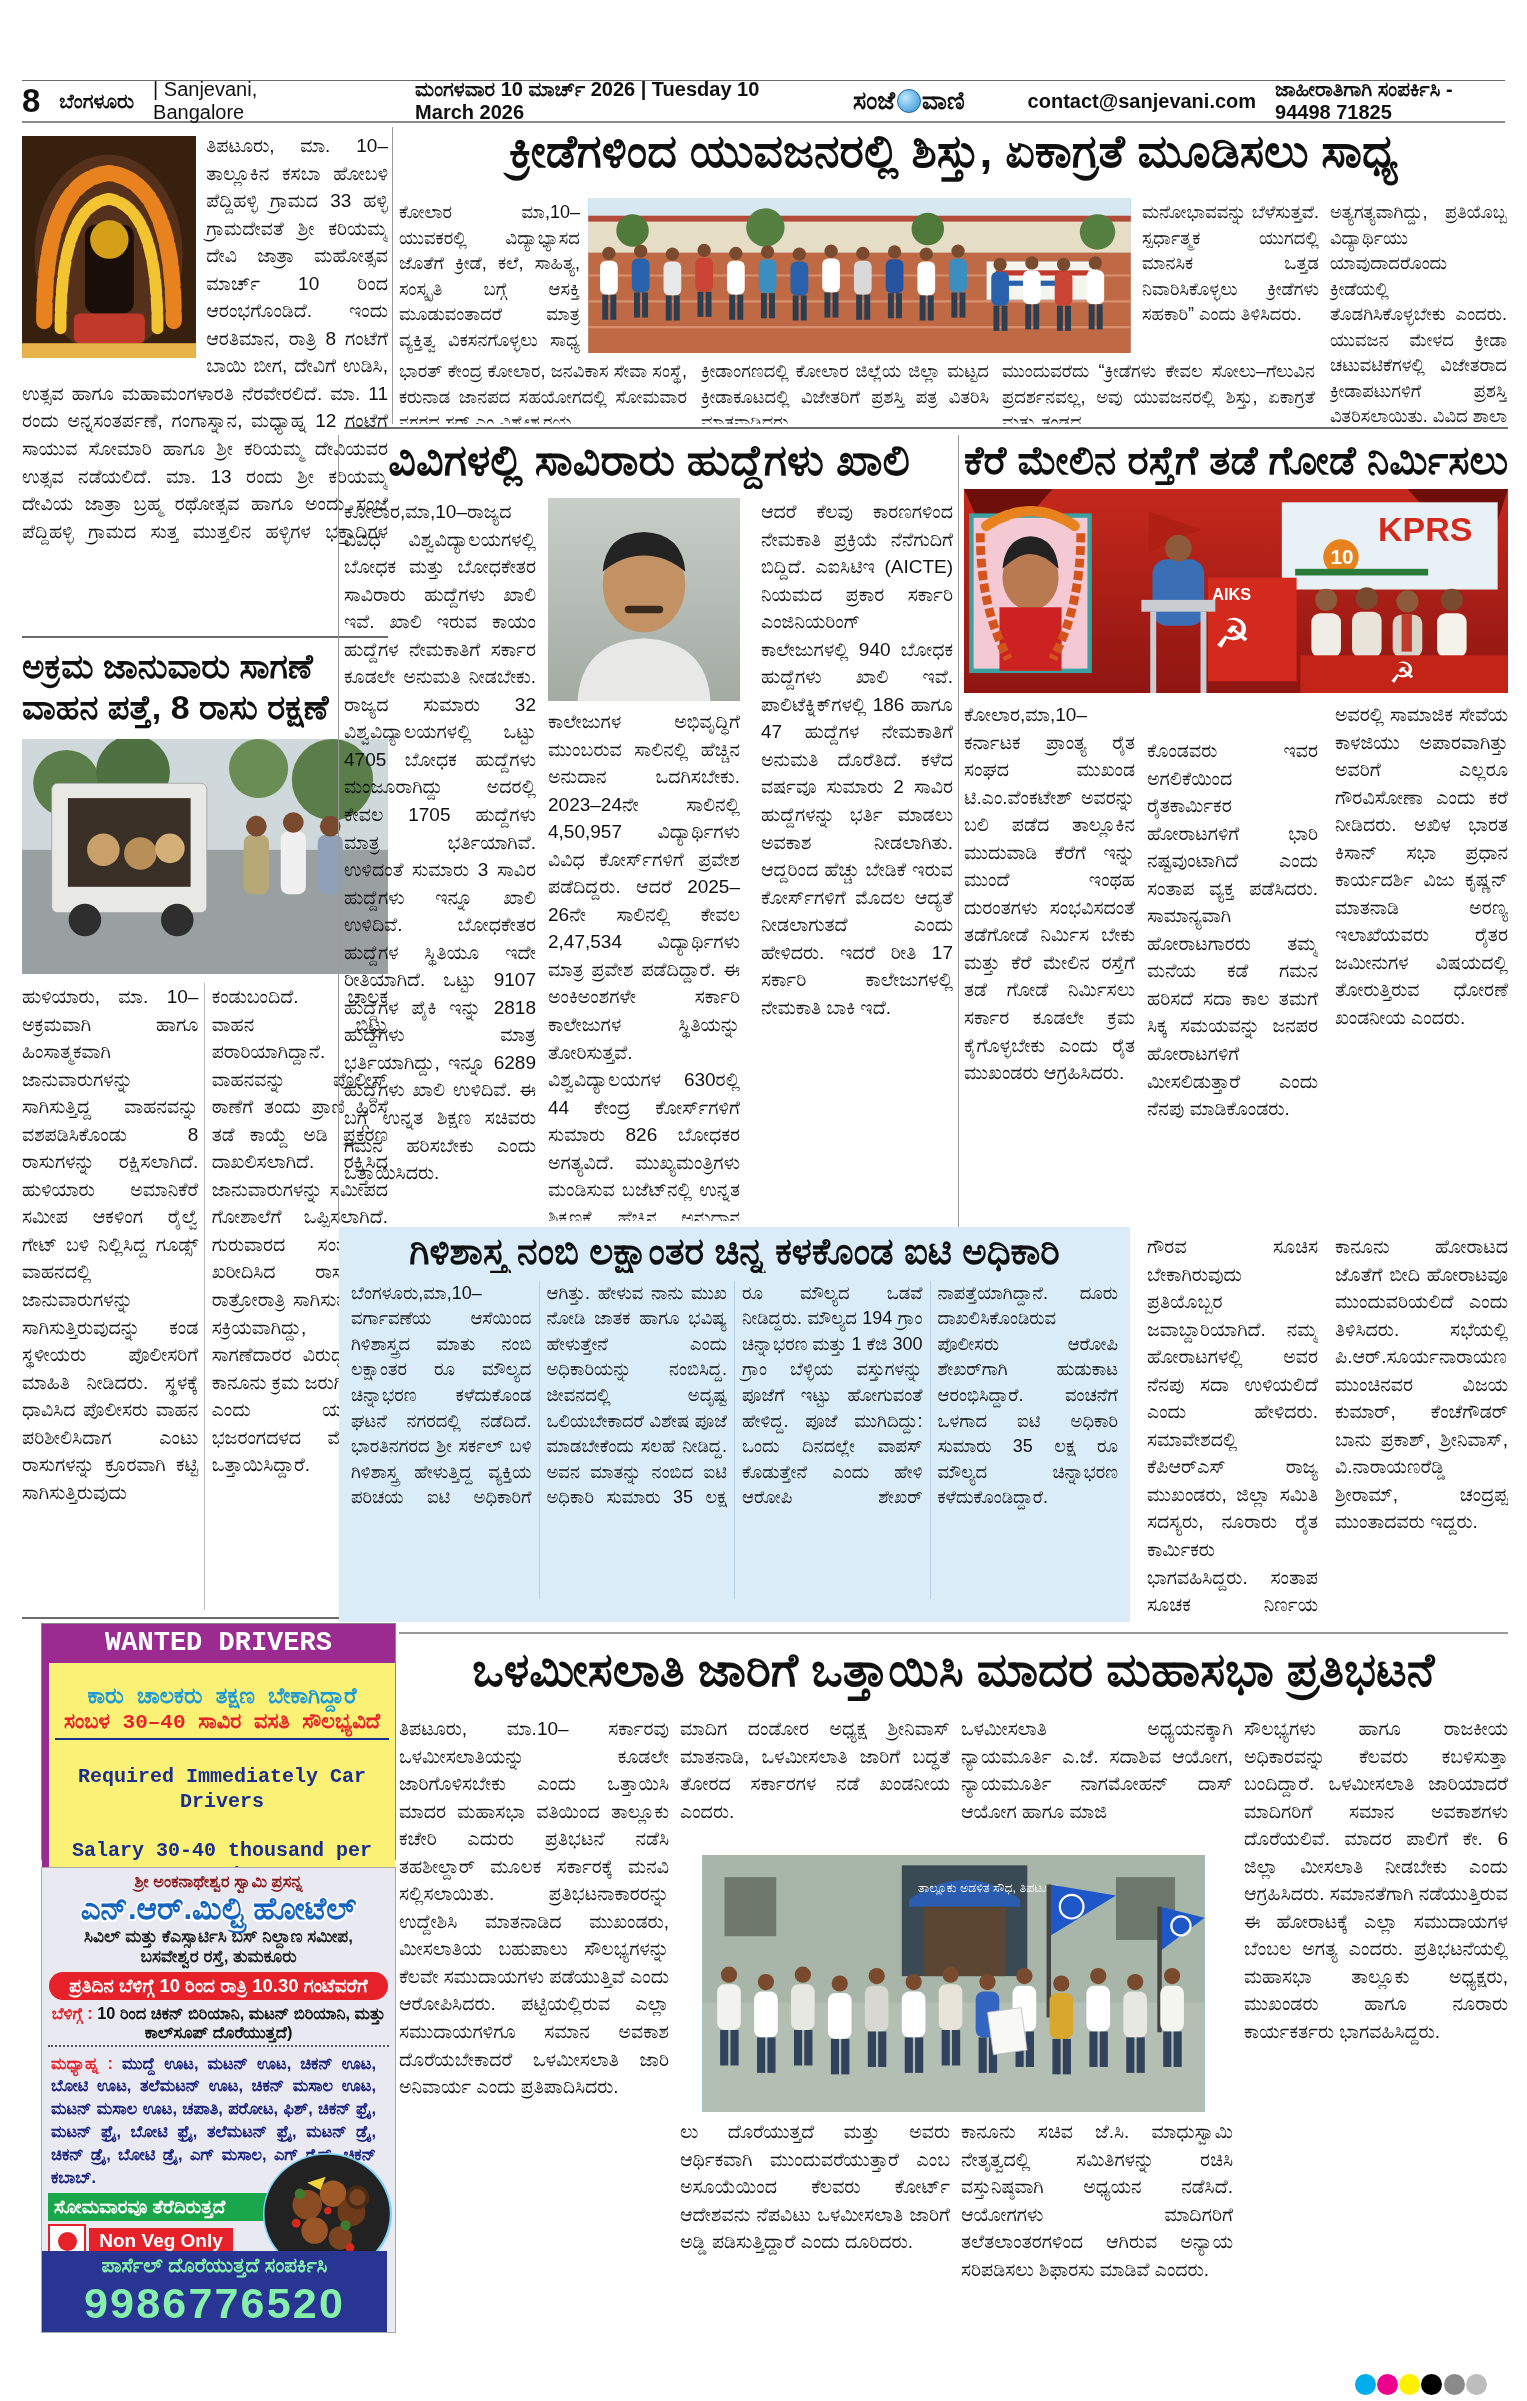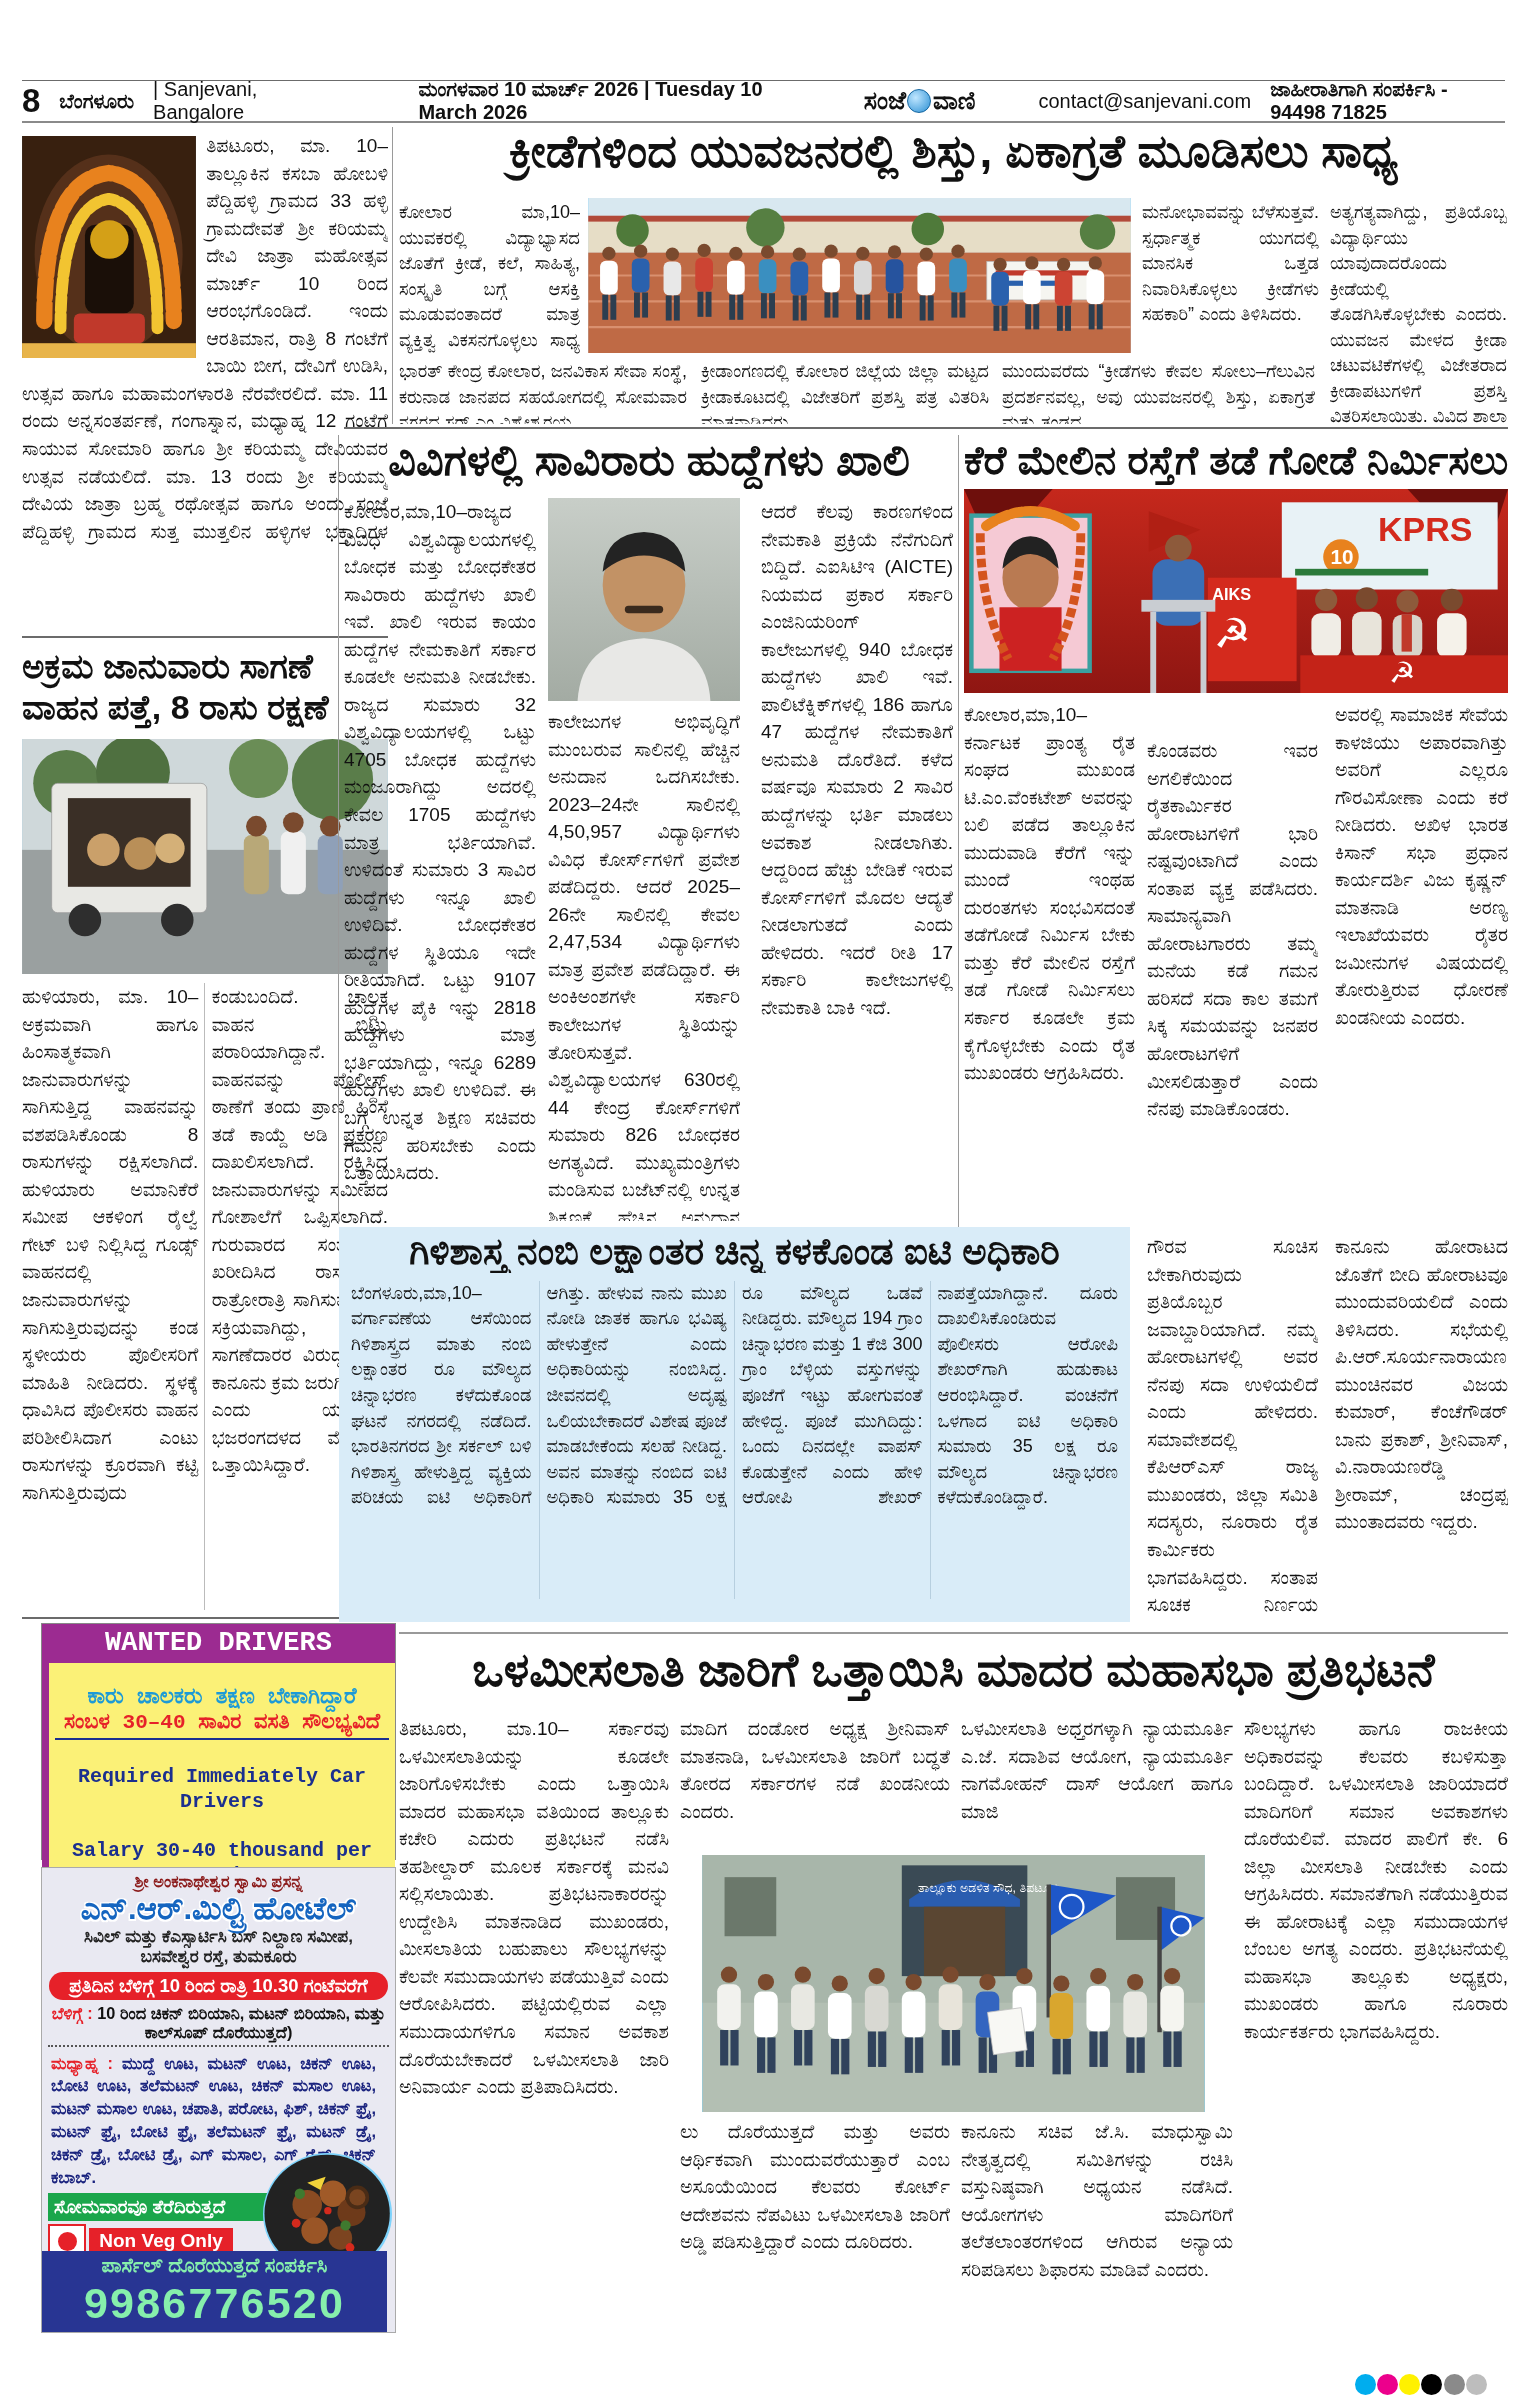--- a/index.html
+++ b/index.html
@@ -74,21 +74,21 @@
 <div id="header" class="abs">
   <span id="page-num">8</span>
   <span>ಬೆಂಗಳೂರು</span>
   <span style="font-weight:normal;">| Sanjevani, Bangalore</span>
   <span style="margin-left:89px;">ಮಂಗಳವಾರ 10 ಮಾರ್ಚ್ 2026 | Tuesday 10 March 2026</span>
   <span id="logo" style="margin-left:67px;">
     <span>ಸಂಜೆ</span>
     <span class="globe"></span>
     <span>ವಾಣಿ</span>
   </span>
-  <span style="font-weight:normal;margin-left:44px;">contact@sanjevani.com</span>
+  <span style="font-weight:bold;margin-left:44px;">contact@sanjevani.com</span>
   <span>ಜಾಹೀರಾತಿಗಾಗಿ ಸಂಪರ್ಕಿಸಿ - 94498 71825</span>
 </div>
 
 <div class="abs" style="left:22px;top:126px;width:366px;">
   <div class="jt body-txt" style="height:414px;margin-top:6px;">
     <span class="photo" style="float:left;width:174px;height:222px;margin:4.4px 10.3px 4.4px 0;">
       <svg width="174" height="222" viewBox="0 0 235 300">
         <rect width="235" height="300" fill="#38200f"></rect>
         <ellipse cx="117" cy="160" rx="100" ry="135" fill="#55301a"></ellipse>
         <path d="M30 250 Q30 60 117 50 Q205 60 205 250" fill="none" stroke="#e8821e" stroke-width="22" stroke-dasharray="24 7" stroke-linecap="round"></path>
@@ -339,21 +339,21 @@
     <span>ಮೌಲ್ಯದ 194 ಗ್ರಾಂ ಚಿನ್ನಾಭರಣ ಮತ್ತು 1 ಕೆಜಿ 300 ಗ್ರಾಂ ಬೆಳ್ಳಿಯ ವಸ್ತುಗಳನ್ನು ಪೂಜೆಗೆ ಇಟ್ಟು ಹೋಗುವಂತೆ ಹೇಳಿದ್ದ. ಪೂಜೆ ಮುಗಿದಿದ್ದು: ಒಂದು ದಿನದಲ್ಲೇ ವಾಪಸ್ ಕೊಡುತ್ತೇನೆ ಎಂದು ಹೇಳಿ ಆರೋಪಿ ಶೇಖರ್ ನಾಪತ್ತೆಯಾಗಿದ್ದಾನೆ.</span>
     <span> </span>
     <span>ದೂರು ದಾಖಲಿಸಿಕೊಂಡಿರುವ ಪೊಲೀಸರು ಆರೋಪಿ ಶೇಖರ್‌ಗಾಗಿ ಹುಡುಕಾಟ ಆರಂಭಿಸಿದ್ದಾರೆ. ವಂಚನೆಗೆ ಒಳಗಾದ ಐಟಿ ಅಧಿಕಾರಿ ಸುಮಾರು 35 ಲಕ್ಷ ರೂ ಮೌಲ್ಯದ ಚಿನ್ನಾಭರಣ ಕಳೆದುಕೊಂಡಿದ್ದಾರೆ.</span>
   </div>
 </div>
 
 <div class="hr" style="left:399px;top:1632px;width:1109px;height:2.2px;background:#999;"></div>
 <div class="abs hl-big" style="left:399px;top:1642px;width:1109px;height:65px;font-size:47px;">ಒಳಮೀಸಲಾತಿ ಜಾರಿಗೆ ಒತ್ತಾಯಿಸಿ ಮಾದರ ಮಹಾಸಭಾ ಪ್ರತಿಭಟನೆ</div>
 <div class="abs jt body-txt" style="left:399px;top:1715px;width:270px;height:615px;">ತಿಪಟೂರು, ಮಾ.10– ಸರ್ಕಾರವು ಒಳಮೀಸಲಾತಿಯನ್ನು ಕೂಡಲೇ ಜಾರಿಗೊಳಿಸಬೇಕು ಎಂದು ಒತ್ತಾಯಿಸಿ ಮಾದರ ಮಹಾಸಭಾ ವತಿಯಿಂದ ತಾಲ್ಲೂಕು ಕಚೇರಿ ಎದುರು ಪ್ರತಿಭಟನೆ ನಡೆಸಿ ತಹಶೀಲ್ದಾರ್ ಮೂಲಕ ಸರ್ಕಾರಕ್ಕೆ ಮನವಿ ಸಲ್ಲಿಸಲಾಯಿತು. ಪ್ರತಿಭಟನಾಕಾರರನ್ನು ಉದ್ದೇಶಿಸಿ ಮಾತನಾಡಿದ ಮುಖಂಡರು, ಮೀಸಲಾತಿಯ ಬಹುಪಾಲು ಸೌಲಭ್ಯಗಳನ್ನು ಕೆಲವೇ ಸಮುದಾಯಗಳು ಪಡೆಯುತ್ತಿವೆ ಎಂದು ಆರೋಪಿಸಿದರು. ಪಟ್ಟಿಯಲ್ಲಿರುವ ಎಲ್ಲಾ ಸಮುದಾಯಗಳಿಗೂ ಸಮಾನ ಅವಕಾಶ ದೊರೆಯಬೇಕಾದರೆ ಒಳಮೀಸಲಾತಿ ಜಾರಿ ಅನಿವಾರ್ಯ ಎಂದು ಪ್ರತಿಪಾದಿಸಿದರು.</div>
 <div class="abs jt body-txt" style="left:680px;top:1715px;width:270px;height:136px;">ಮಾದಿಗ ದಂಡೋರ ಅಧ್ಯಕ್ಷ ಶ್ರೀನಿವಾಸ್ ಮಾತನಾಡಿ, ಒಳಮೀಸಲಾತಿ ಜಾರಿಗೆ ಬದ್ಧತೆ ತೋರದ ಸರ್ಕಾರಗಳ ನಡೆ ಖಂಡನೀಯ ಎಂದರು.</div>
-<div class="abs jt body-txt" style="left:961px;top:1715px;width:272px;height:136px;">ಒಳಮೀಸಲಾತಿ ಅಧ್ತರಗಳ್ಕಾಗಿ ನ್ಯಾಯಮೂರ್ತಿ ಎ.ಜೆ. ಸದಾಶಿವ ಆಯೋಗ, ನ್ಯಾಯಮೂರ್ತಿ ನಾಗಮೋಹನ್ ದಾಸ್ ಆಯೋಗ ಹಾಗೂ ಮಾಜಿ</div>
+<div class="abs jt body-txt" style="left:961px;top:1715px;width:272px;height:136px;">ಒಳಮೀಸಲಾತಿ ಅಧ್ಯಯನಕ್ಕಾಗಿ ನ್ಯಾಯಮೂರ್ತಿ ಎ.ಜೆ. ಸದಾಶಿವ ಆಯೋಗ, ನ್ಯಾಯಮೂರ್ತಿ ನಾಗಮೋಹನ್ ದಾಸ್ ಆಯೋಗ ಹಾಗೂ ಮಾಜಿ</div>
 <div class="abs photo" style="left:702px;top:1855px;width:503px;height:257px;">
   <svg width="503" height="257" viewBox="0 0 680 348">
     <rect width="680" height="348" fill="#b3bfb3"></rect>
     <rect x="0" y="0" width="680" height="200" fill="#a8b6aa"></rect>
     <rect x="30" y="30" width="70" height="80" fill="#6b786b"></rect>
       <rect x="560" y="30" width="80" height="85" fill="#6b786b"></rect>
     <rect x="270" y="14" width="170" height="150" fill="#3a4a55"></rect>
     <path d="M280 60 Q355 8 430 60 L430 70 L280 70 Z" fill="#2a5db0"></path>
     <text x="292" y="50" font-size="17" fill="#fff" font-family="Liberation Sans,sans-serif">ತಾಲ್ಲೂಕು ಅಡಳಿತ ಸೌಧ, ತಿಪಟೂರು</text>
     <rect x="300" y="70" width="110" height="94" fill="#5a4632"></rect>

